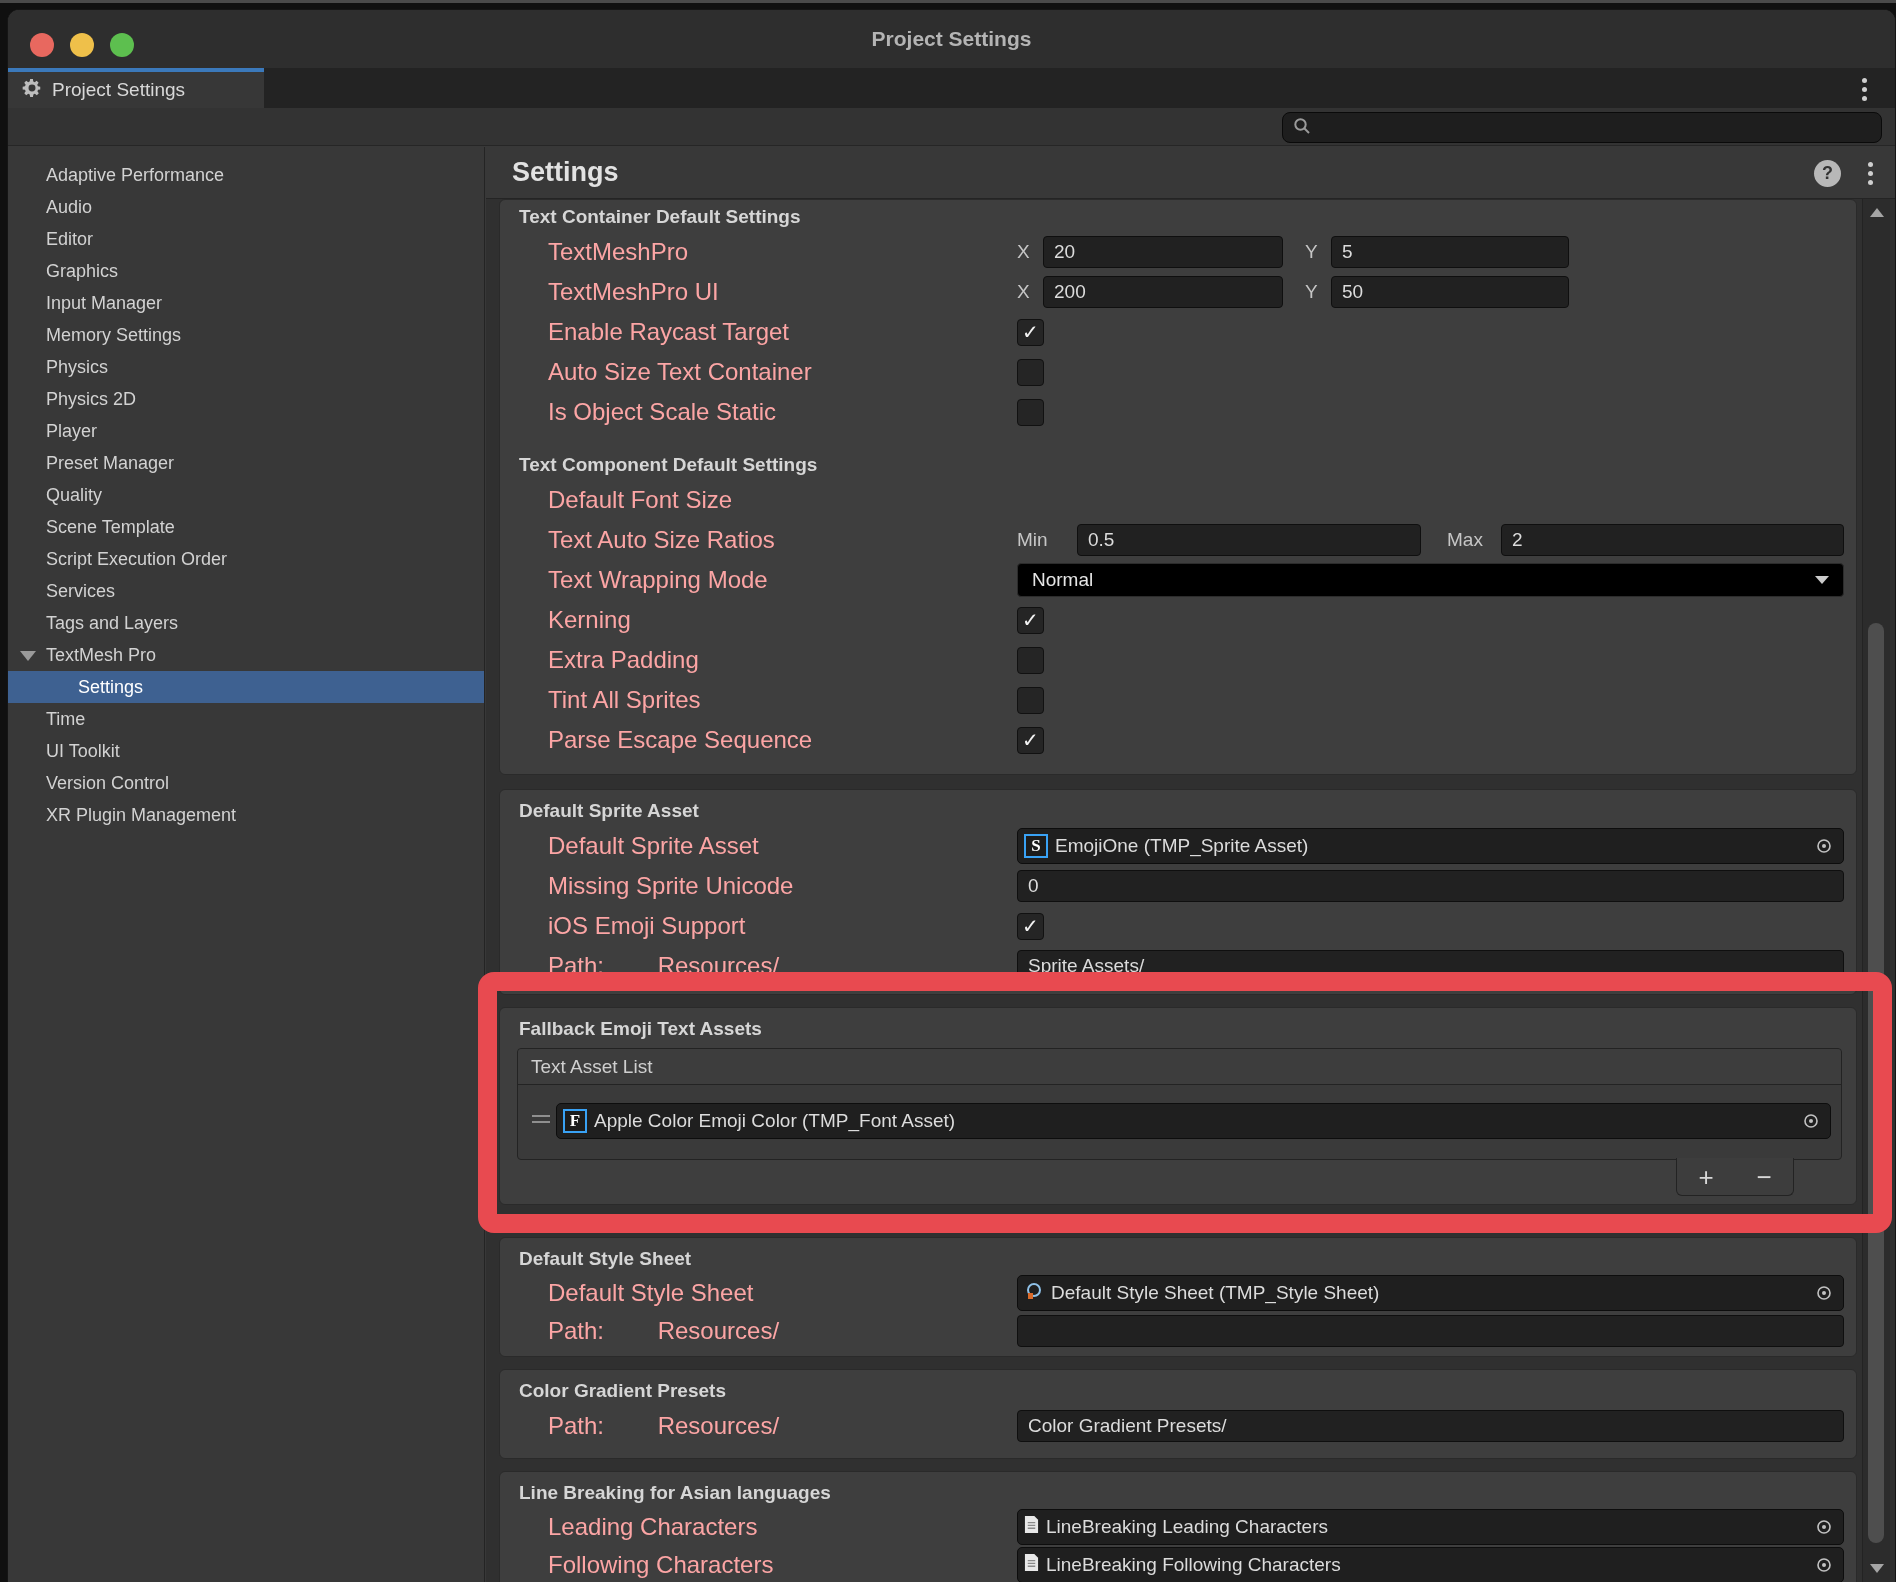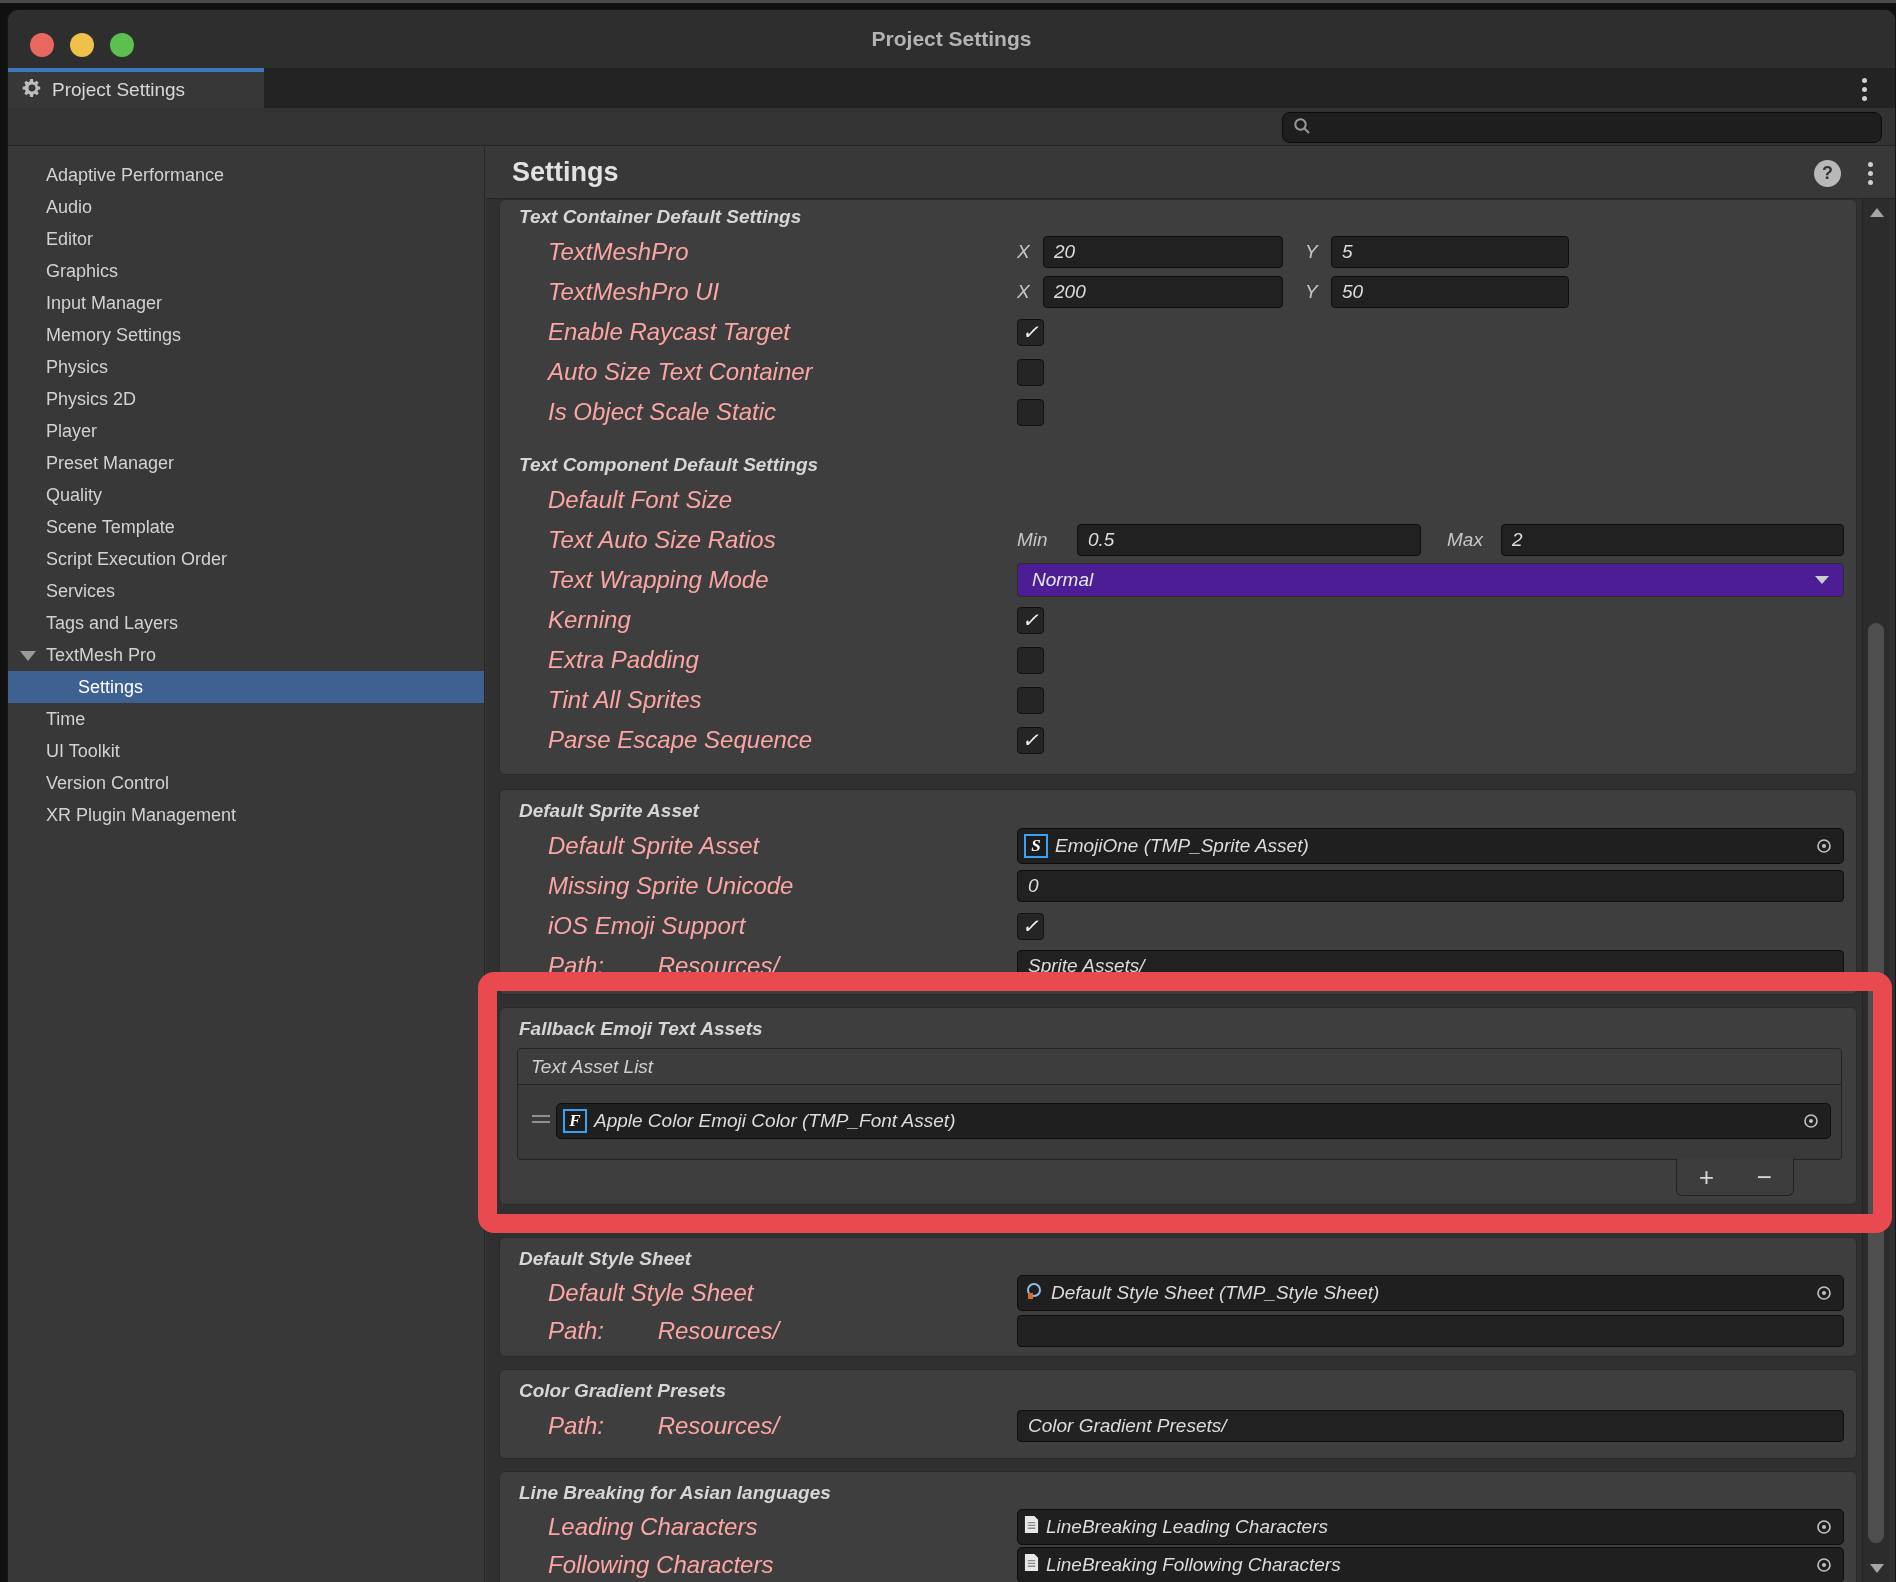--- a/index.html
+++ b/index.html
@@ -50,21 +50,21 @@
   .content-header { position:absolute; left:0; top:0; width:100%; height:52px; background:#383838;
                     border-bottom:1px solid #242424; }
   .page-title { position:absolute; left:26px; top:0; line-height:50px; font-size:27px; font-weight:bold; color:#e2e2e2; }
   .help-circle { position:absolute; right:54px; top:13px; width:27px; height:27px; border-radius:50%;
                  background:#b8b8b8; color:#333; font-weight:bold; font-size:18px; text-align:center; line-height:27px; }
   .header-kebab { position:absolute; right:22px; top:15px; }
 
   .scroll { position:absolute; left:0; top:52px; right:34px; bottom:0; overflow:hidden; }
 
   .panel { margin:0 4px 0 13px; background:#3e3e3e; border:1px solid #2a2a2a; border-radius:6px;
-           padding:2px 0 14px 0; position:relative;font-style:italic; }
+           padding:2px 0 14px 0; position:relative; }
   .panel.p2 { margin-top:14px; padding-top:6px; padding-bottom:8px; }
   .panel.p3 { margin-top:12px; padding-top:6px; padding-bottom:0; }
   .panel.p4 { margin-top:32px; padding-top:6px; padding-bottom:6px; }
   .panel.p5 { margin-top:12px; padding-top:6px; padding-bottom:12px; }
   .panel.p6 { margin-top:12px; padding-top:6px; padding-bottom:20px; }
 
   .sec-title { height:30px; line-height:30px; padding-left:19px; font-weight:bold; font-size:19px; color:#d6d6d6; }
   .spacer18 { height:18px; }
   .prow { height:40px; display:flex; align-items:center; padding-left:48px; padding-right:12px; }
   .prow.h38 { height:38px; }
@@ -77,21 +77,21 @@
   .vec-label { width:26px; color:#c6c6c6; font-size:19px; flex:none; }
   .vx { width:240px; margin-right:22px; }
   .vy { width:238px; }
   .minw { width:60px; }
   .min-input { width:344px; }
   .maxw { width:68px; margin-left:12px; padding-left:14px; }
 
   .check { width:27px; height:27px; background:#252525; border:1px solid #111; border-radius:4px;
            color:#f2f2f2; font-size:20px; text-align:center; line-height:25px; }
 
-  .dropdown { flex:1; height:34px; background:#4c1d95; border:1px solid #2c2c2c; border-radius:4px;
+  .dropdown { flex:1; height:34px; background:#000000; border:1px solid #2c2c2c; border-radius:4px;
               display:flex; align-items:center; padding:0 14px; color:#e6e6e6; font-size:19px; }
   .dd-arrow { margin-left:auto; width:0; height:0; border-left:7px solid transparent;
               border-right:7px solid transparent; border-top:8px solid #cccccc; }
 
   .objfield { flex:1; height:36px; background:#1f1f1f; border:1px solid #0d0d0d; border-radius:5px;
               display:flex; align-items:center; padding:0 10px 0 6px; color:#dcdcdc; font-size:19px; gap:7px; }
   .letter-icon { width:24px; height:24px; flex:none; border:2px solid #39a2f5; background:#1c1c1c; color:#ffffff;
                  font-family:"Liberation Serif",serif; font-weight:bold; font-size:17px;
                  display:flex; align-items:center; justify-content:center; }
   .picker { margin-left:auto; flex:none; display:flex; align-items:center; }

